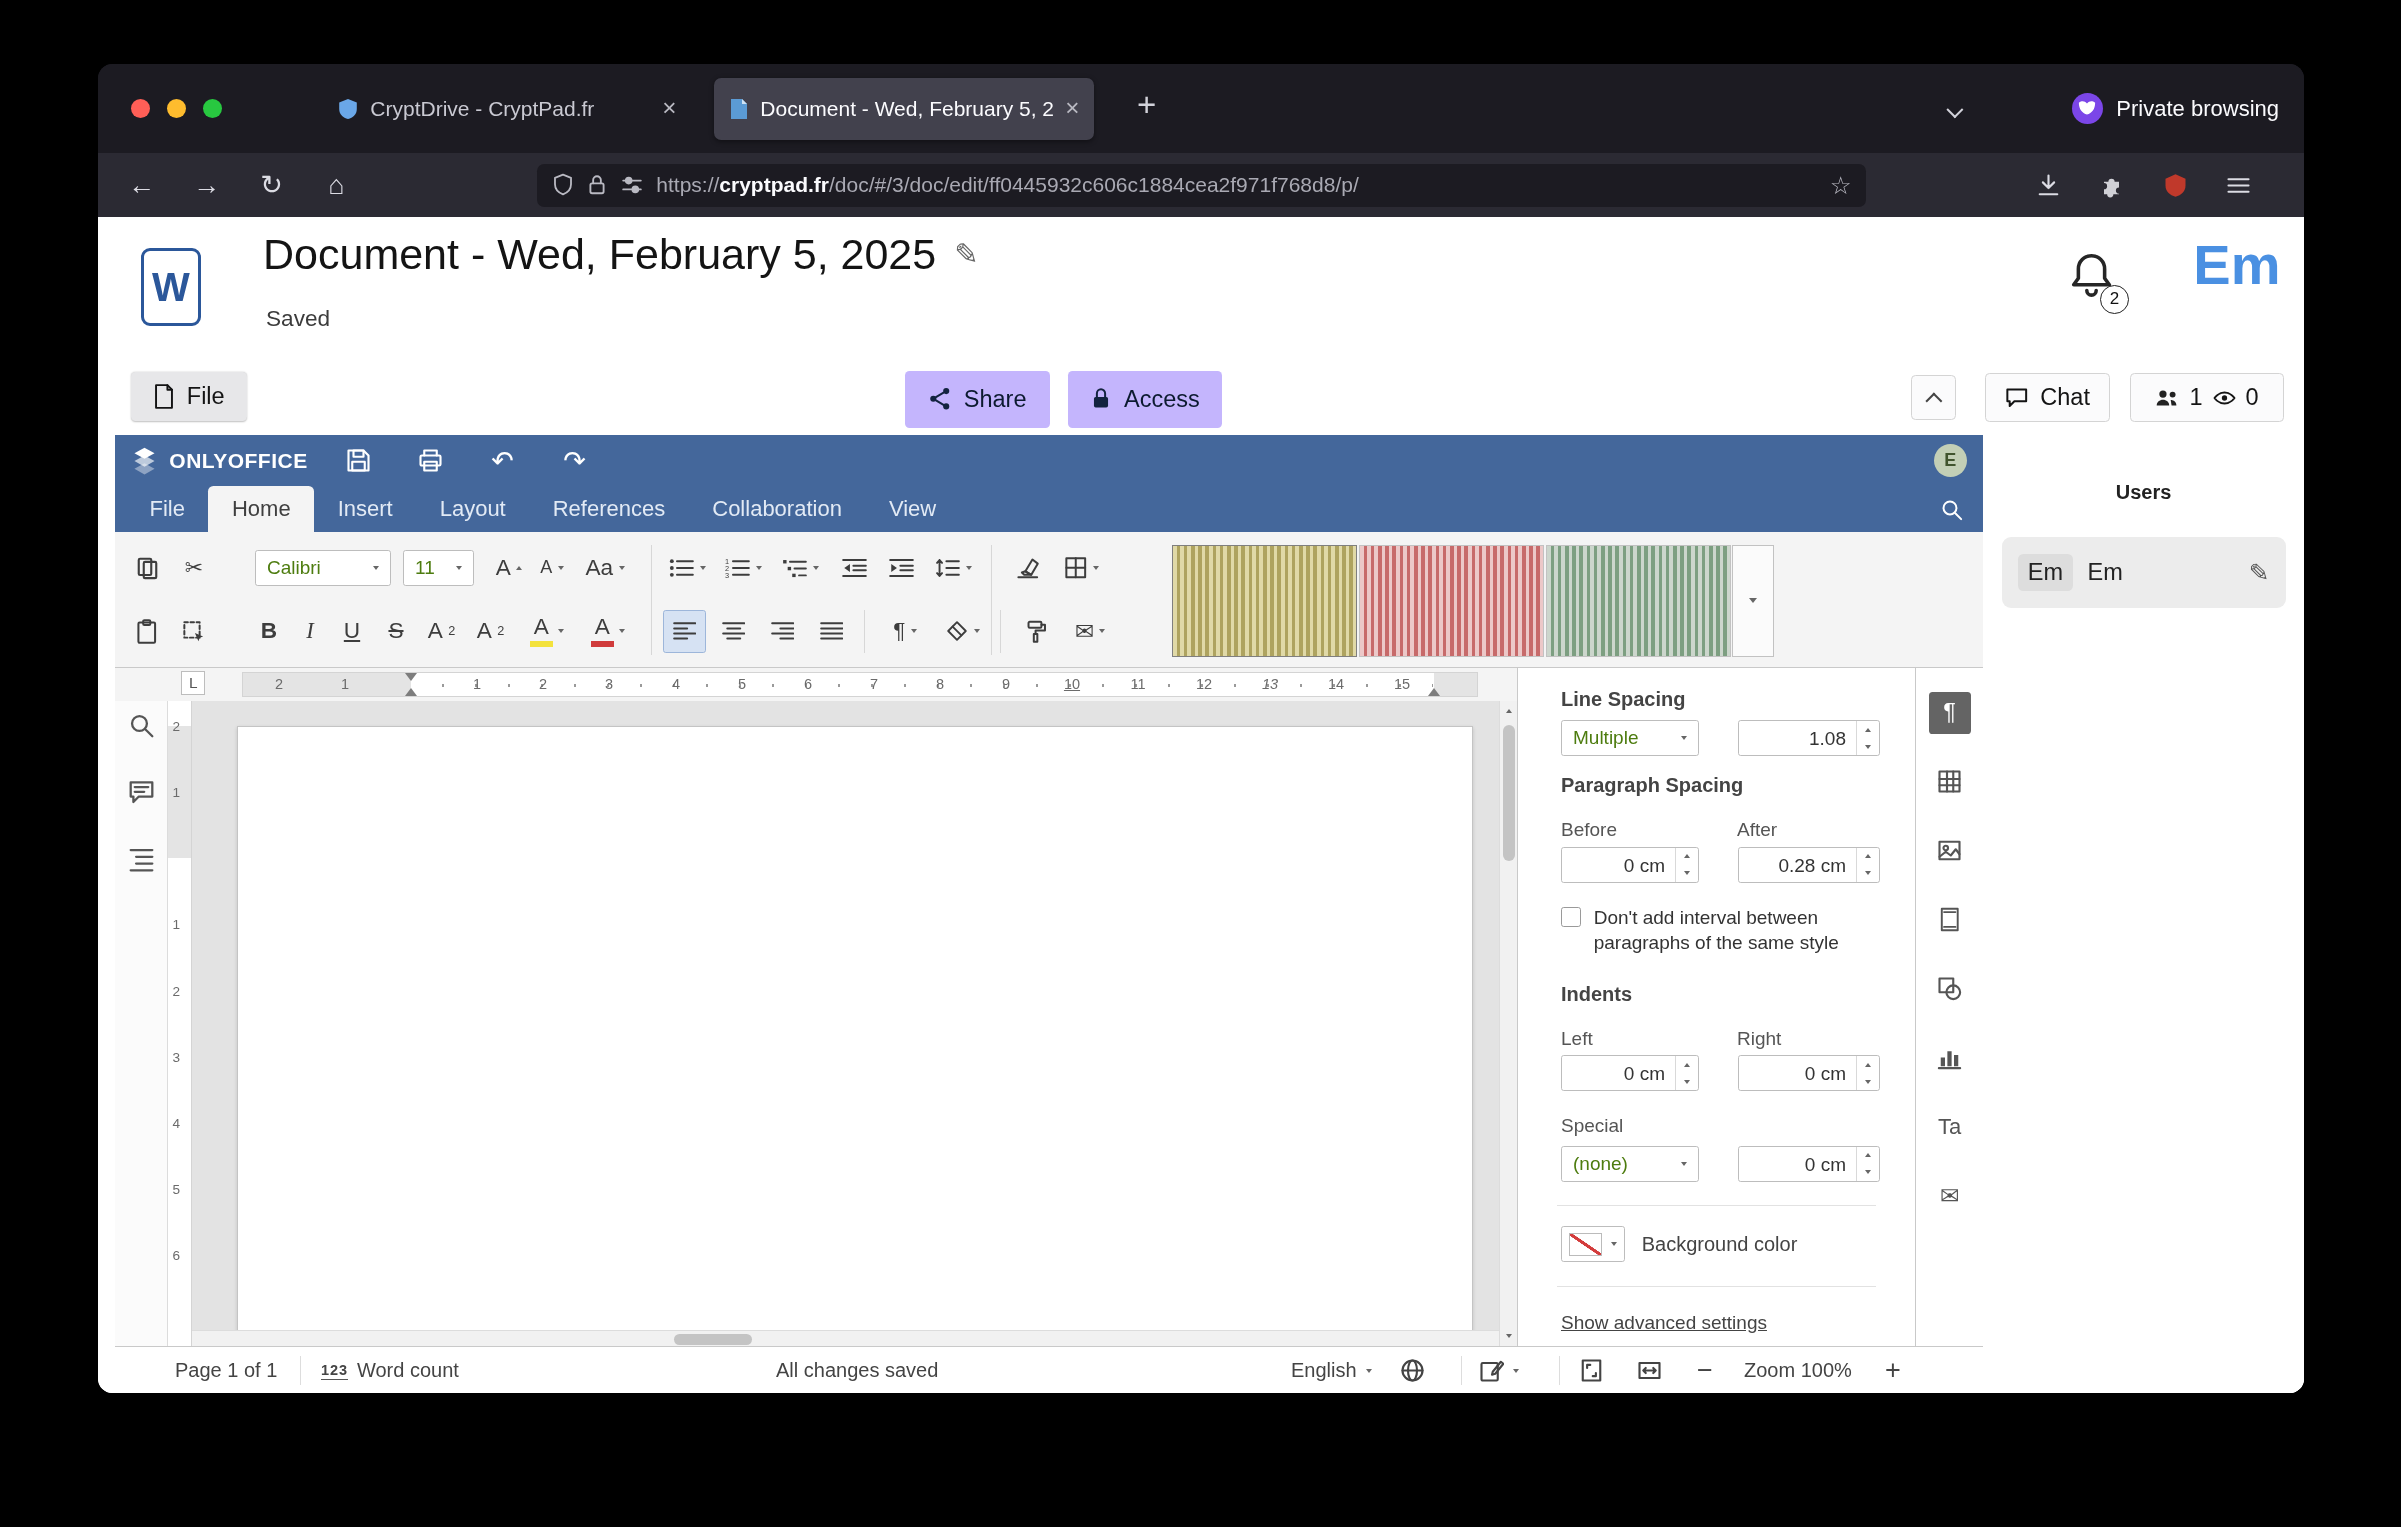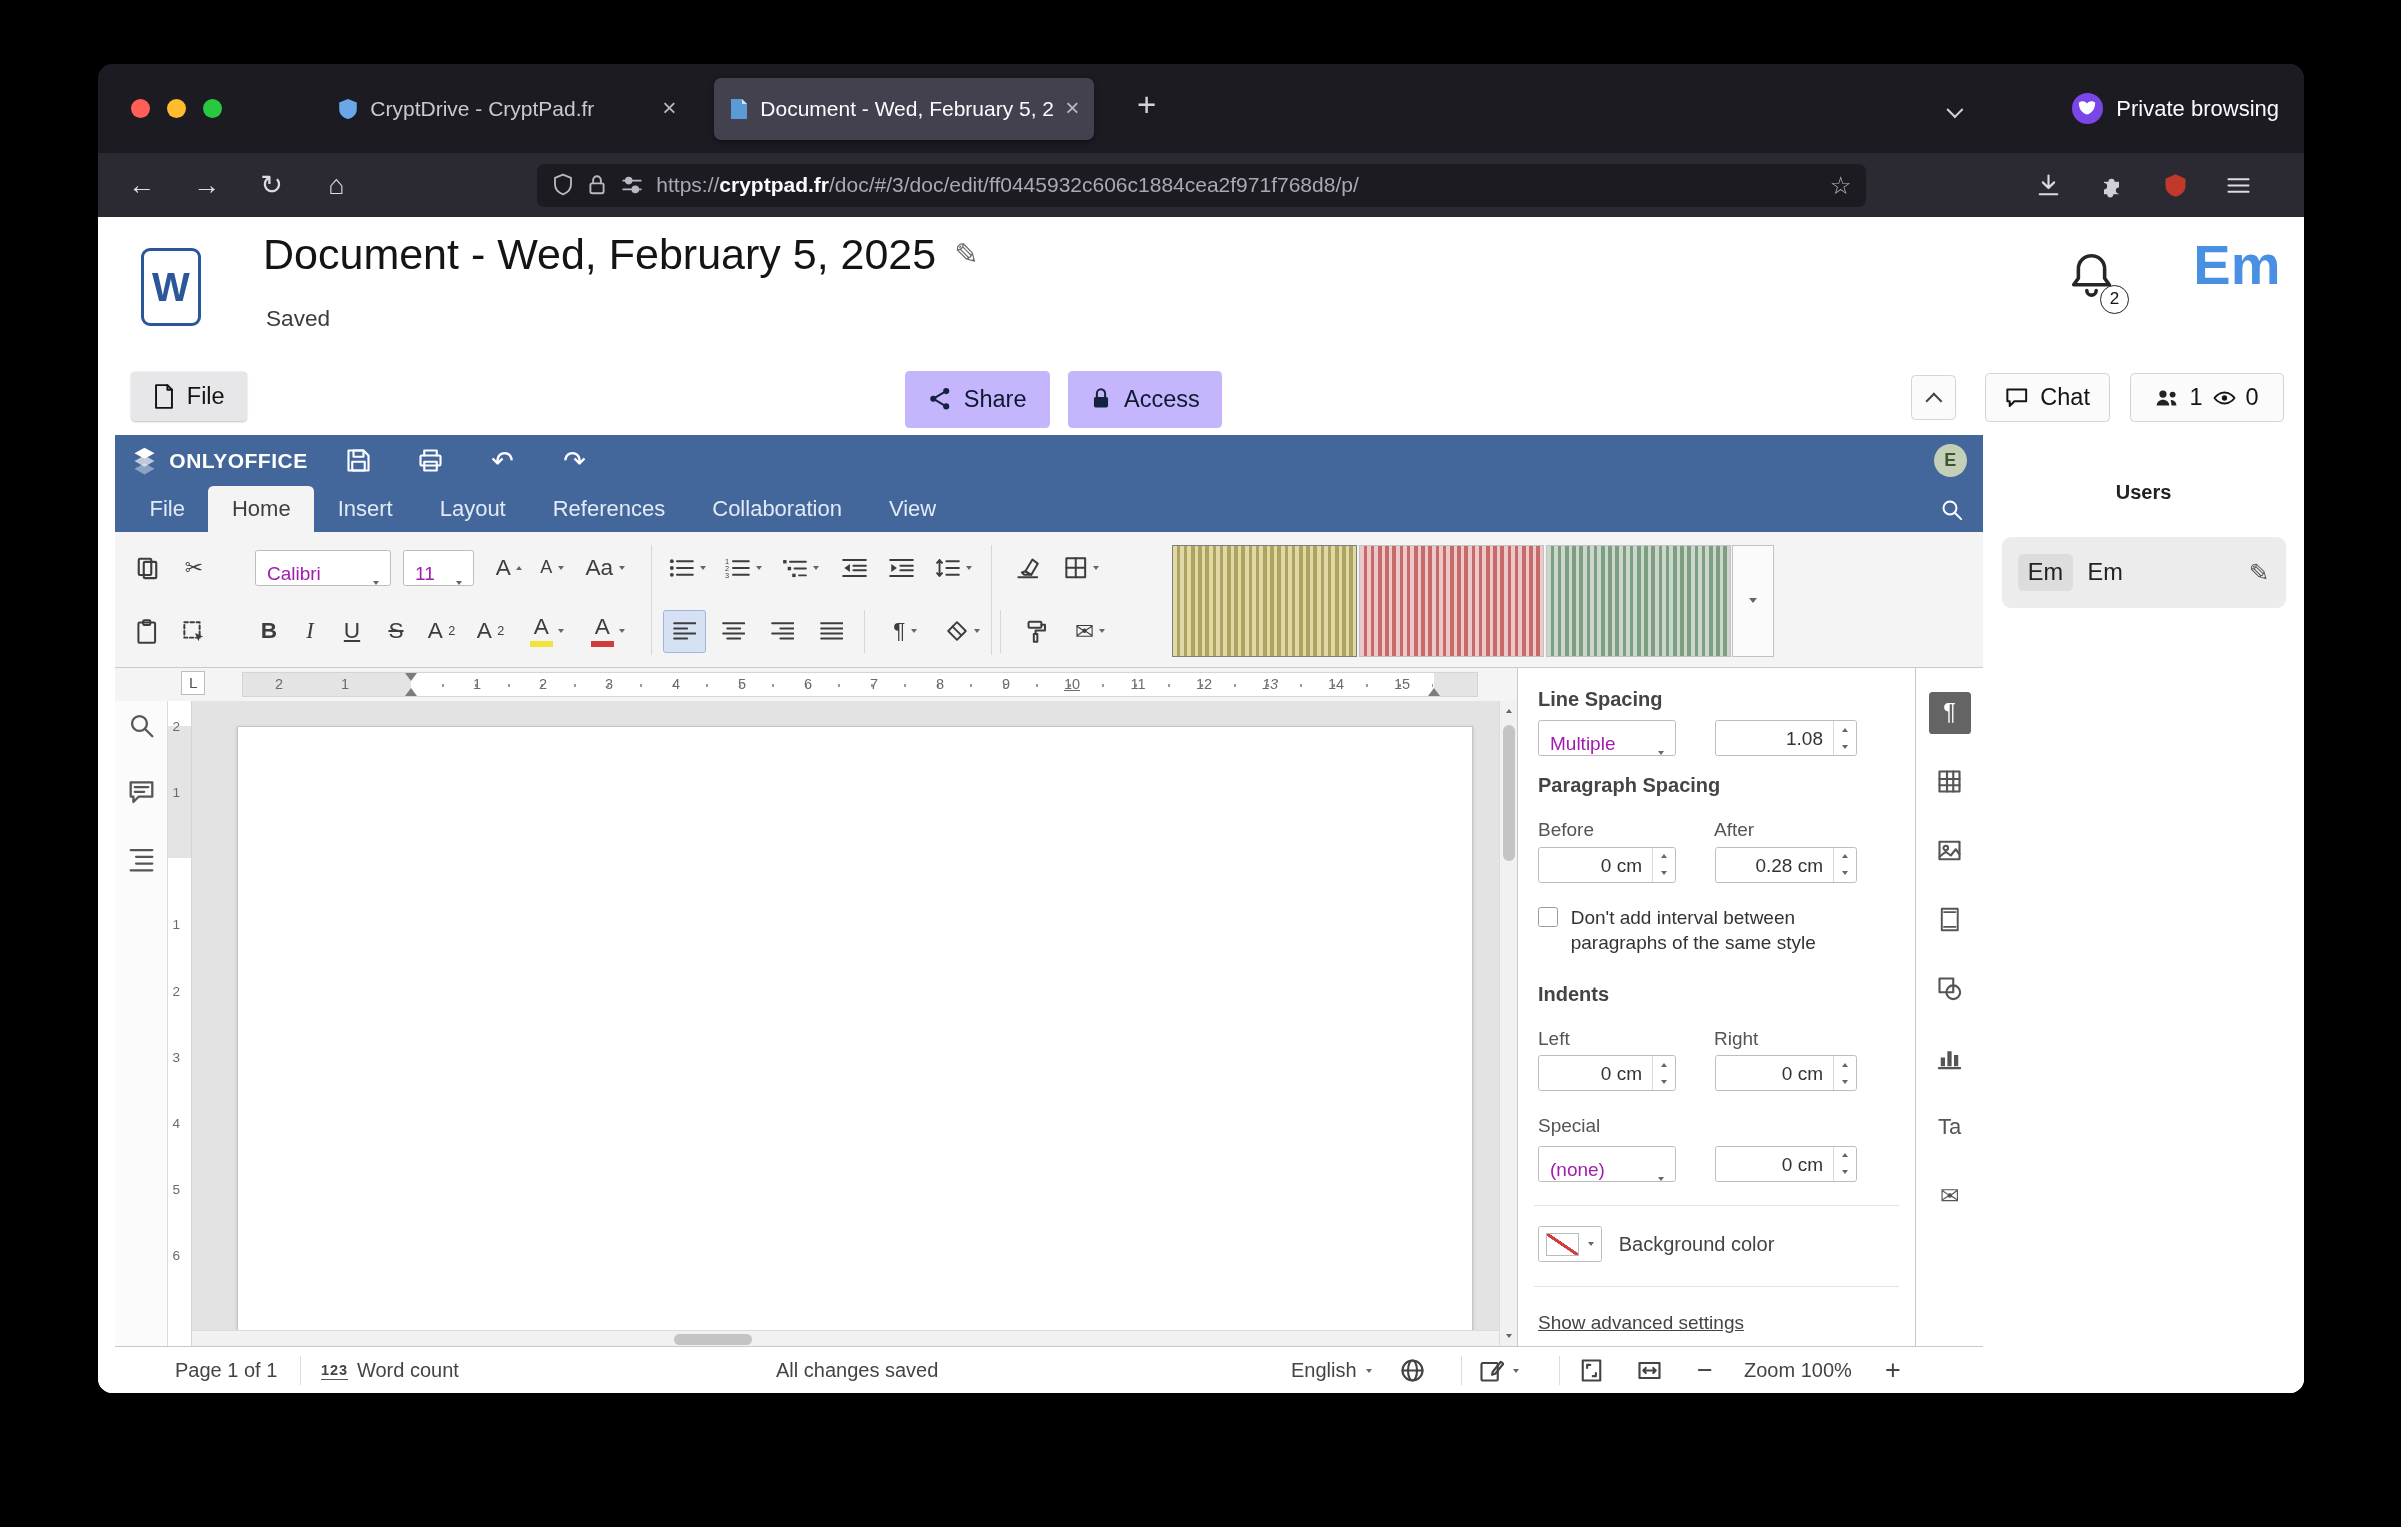--- a/index.html
+++ b/index.html
@@ -80,21 +80,21 @@
 .oo-menu-item{padding:0 23.5px;display:flex;align-items:center;font-size:22px;color:#e2eaf5}
 .oo-menu-item.active{background:#f4f4f4;color:#3f3f3f;border-radius:5.4px 5.4px 0 0}
 .oo-search{position:absolute;right:20px;top:11.8px;color:#fff}
 .oo-toolbar{position:relative;height:137px;background:#f4f4f4;border-bottom:0.9px solid #c9c9c9;color:#3d3d3d}
 .tbtn{position:absolute;height:43px;display:flex;align-items:center;justify-content:center;
   gap:5.4px;color:#3d3d3d;font-size:22px;border-radius:2.7px}
 .t1{top:14.5px}.t2{top:78px}
 .tbtn.on{background:#d6e2f3;border:0.9px solid #9db6da}
 .sep{position:absolute;top:12.7px;width:0.9px;height:110px;background:#d7d7d7}
 .combo{height:36px;background:#fff;border:0.9px solid #bdbdbd;border-radius:2.7px;display:flex;
-  align-items:flex-end;padding:0 11px;font-size:19px;color:#a21caf}
+  align-items:center;padding:0 11px;font-size:19px;color:#4d7c0f}
 .tcombo{position:absolute;top:18px}
 .combo .tri{margin-left:auto}
 .tri{width:0;height:0;border-left:4.5px solid transparent;border-right:4.5px solid transparent;
   border-top:5.4px solid #666;flex:none}
 .tri.sm{border-left-width:3.6px;border-right-width:3.6px;border-top-width:4.5px}
 .tri.up{border-top:none;border-bottom:5.4px solid #666}
 .tri.up.sm{border-bottom-width:4.5px}
 .fmt{font-size:22.6px;color:#3d3d3d}
 .colbtn{display:flex;flex-direction:column;align-items:center;line-height:1}
 .colbtn .bar{width:23.5px;height:6.3px;margin-top:2.7px}
@@ -133,21 +133,21 @@
 .v-num{position:absolute;left:4.5px;font-size:13.6px;color:#6b6b6b;transform:translateY(-50%)}
 .canvas{flex:1;position:relative;background:#e3e3e3;overflow:hidden}
 .page{position:absolute;left:45px;top:25px;width:1236px;height:688px;background:#fff;
   border:0.9px solid #c4c4c4;box-shadow:0 0.9px 3.6px rgba(0,0,0,.15)}
 .vscroll{position:absolute;right:0;top:0;bottom:0;width:18px;background:#f1f1f1;border-left:0.9px solid #dcdcdc}
 .vthumb{position:absolute;left:2.7px;top:23.5px;width:12.7px;height:136px;background:#c4c4c4;border-radius:6.3px}
 .varr{position:absolute;left:0;width:18px;height:20px;display:flex;align-items:center;justify-content:center}
 .hscroll{position:absolute;left:0;right:18px;bottom:0;height:16.3px;background:#f1f1f1;border-top:0.9px solid #dcdcdc}
 .hthumb{position:absolute;left:482px;top:2.7px;width:78px;height:11px;background:#c4c4c4;border-radius:5.4px}
 
-.right-panel{width:398px;background:#fff;border-left:0.9px solid #c9c9c9;padding:20px 20px;
+.right-panel{width:398px;background:#fff;border-left:0.9px solid #c9c9c9;padding:20px 43px;
   font-size:20px;color:#444;flex:none}
 .p-head{font-weight:700;font-size:20px;color:#444}
 .p-row{display:flex;margin-top:9px}
 .w152{width:138px;flex:none}
 .w157{width:142px;margin-left:39px;flex:none}
 .p-labels{display:flex;margin-top:22px;font-size:19px;color:#555}
 .p-labels span:first-child{width:176px}
 .spin{position:relative;height:36px;background:#fff;border:0.9px solid #bdbdbd;border-radius:2.7px}
 .spin .val{position:absolute;right:33px;top:7.2px;font-size:19px;color:#333}
 .spin .arrows{position:absolute;right:0;top:0;bottom:0;width:23.5px;border-left:0.9px solid #d9d9d9;

